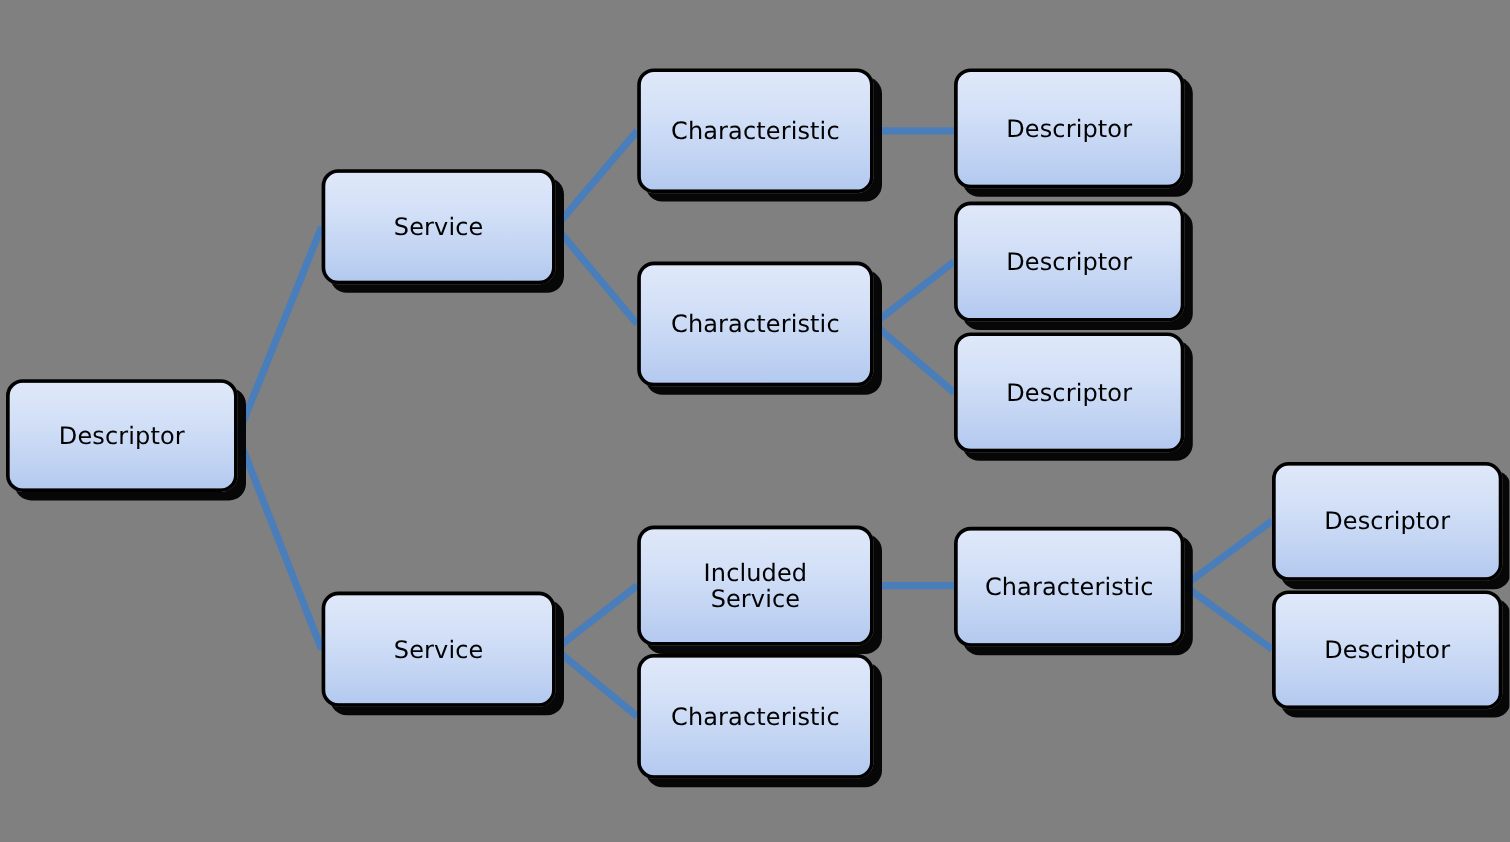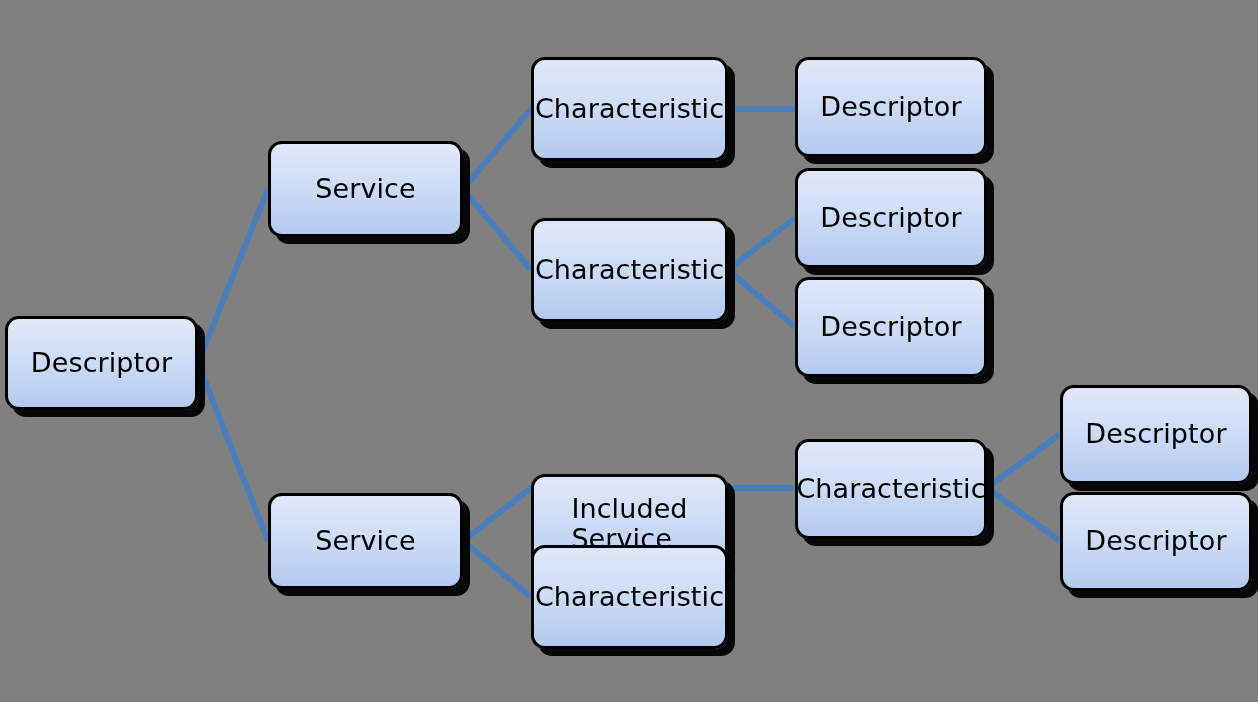--- a/index.html
+++ b/index.html
@@ -26,23 +26,23 @@
   .node {
     position: absolute;
     box-sizing: border-box;
     border: 3px solid #000000;
     border-radius: 14px;
     background: linear-gradient(to bottom, #dfe8f9 0%, #d3e0f7 35%, #c2d4f3 72%, #b3c9ef 100%);
     box-shadow: 7px 7px 0px 0px rgba(0,0,0,0.95);
     display: flex;
     align-items: center;
     justify-content: center;
-    text-align: left;
+    text-align: center;
     color: #000000;
-    font-size: 27px;
+    font-size: 20px;
     line-height: 1.12;
     font-weight: 400;
     letter-spacing: 0.1px;
     z-index: 2;
     white-space: pre-line;
   }
 </style>
 </head>
 <body>
 
@@ -60,21 +60,21 @@
       <line x1="728" y1="488" x2="795" y2="488" stroke="#4a7ebb" stroke-width="6" stroke-linecap="butt"></line>
       <line x1="987" y1="488" x2="1060" y2="434" stroke="#4a7ebb" stroke-width="6" stroke-linecap="butt"></line>
       <line x1="987" y1="488" x2="1060" y2="541" stroke="#4a7ebb" stroke-width="6" stroke-linecap="butt"></line>
     </svg>
   <div id="nodes">
       <div class="node" style="left: 5px; top: 316px; width: 193px; height: 94px;">Descriptor</div>
       <div class="node" style="left: 268px; top: 141px; width: 195px; height: 96px;">Service</div>
       <div class="node" style="left: 268px; top: 493px; width: 195px; height: 96px;">Service</div>
       <div class="node" style="left: 531px; top: 57px; width: 197px; height: 104px;">Characteristic</div>
       <div class="node" style="left: 531px; top: 218px; width: 197px; height: 104px;">Characteristic</div>
-      <div class="node" style="left: 531px; top: 438px; width: 197px; height: 100px; margin-top: 36px;">Included
+      <div class="node" style="left: 531px; top: 438px; width: 197px; height: 100px;">Included
 Service</div>
       <div class="node" style="left: 531px; top: 545px; width: 197px; height: 104px;">Characteristic</div>
       <div class="node" style="left: 795px; top: 57px; width: 192px; height: 100px;">Descriptor</div>
       <div class="node" style="left: 795px; top: 168px; width: 192px; height: 100px;">Descriptor</div>
       <div class="node" style="left: 795px; top: 277px; width: 192px; height: 100px;">Descriptor</div>
       <div class="node" style="left: 795px; top: 439px; width: 192px; height: 100px;">Characteristic</div>
       <div class="node" style="left: 1060px; top: 385px; width: 192px; height: 99px;">Descriptor</div>
       <div class="node" style="left: 1060px; top: 492px; width: 192px; height: 99px;">Descriptor</div>
     </div>
 </div>

